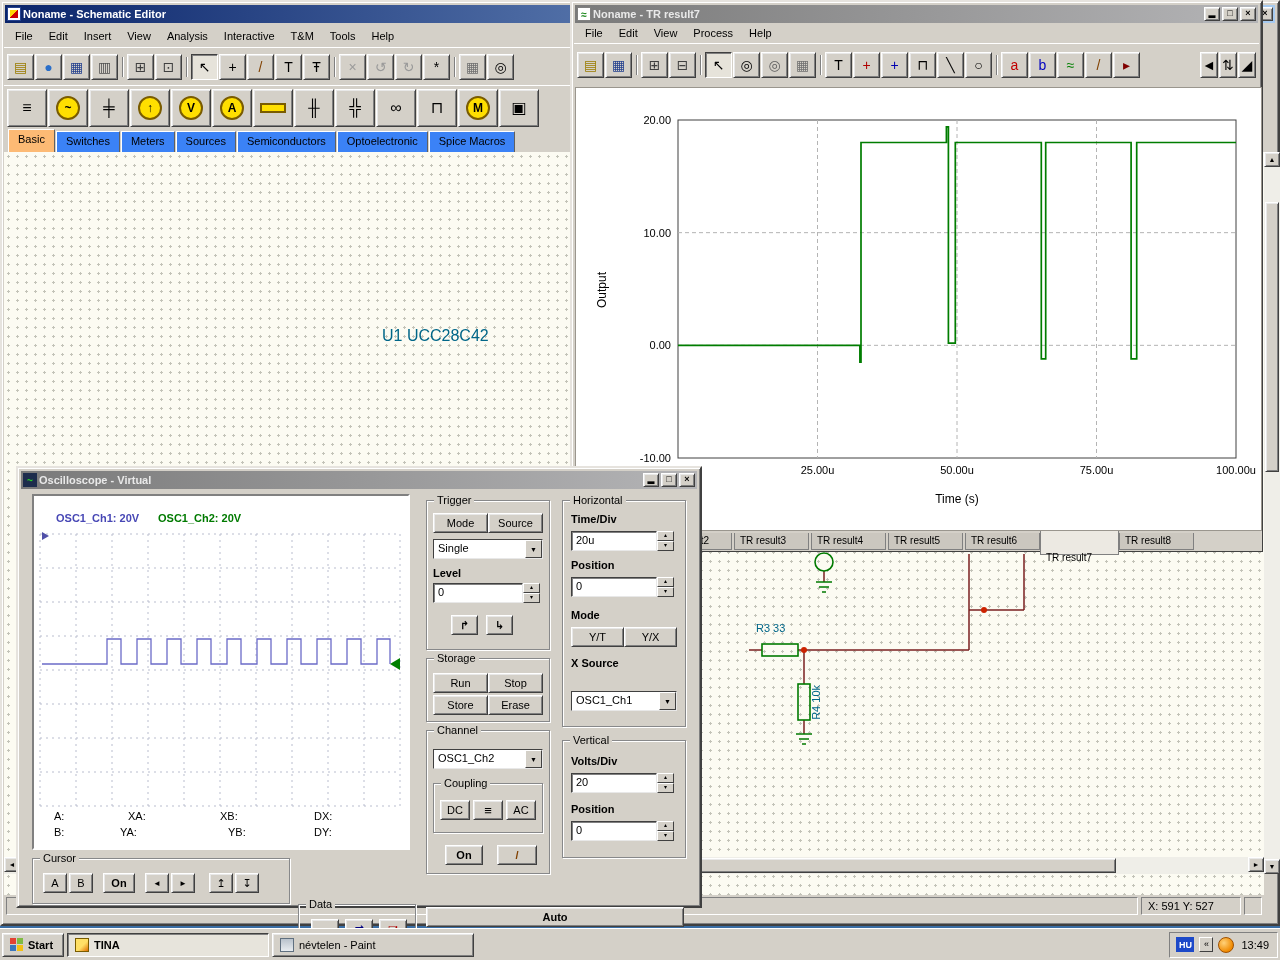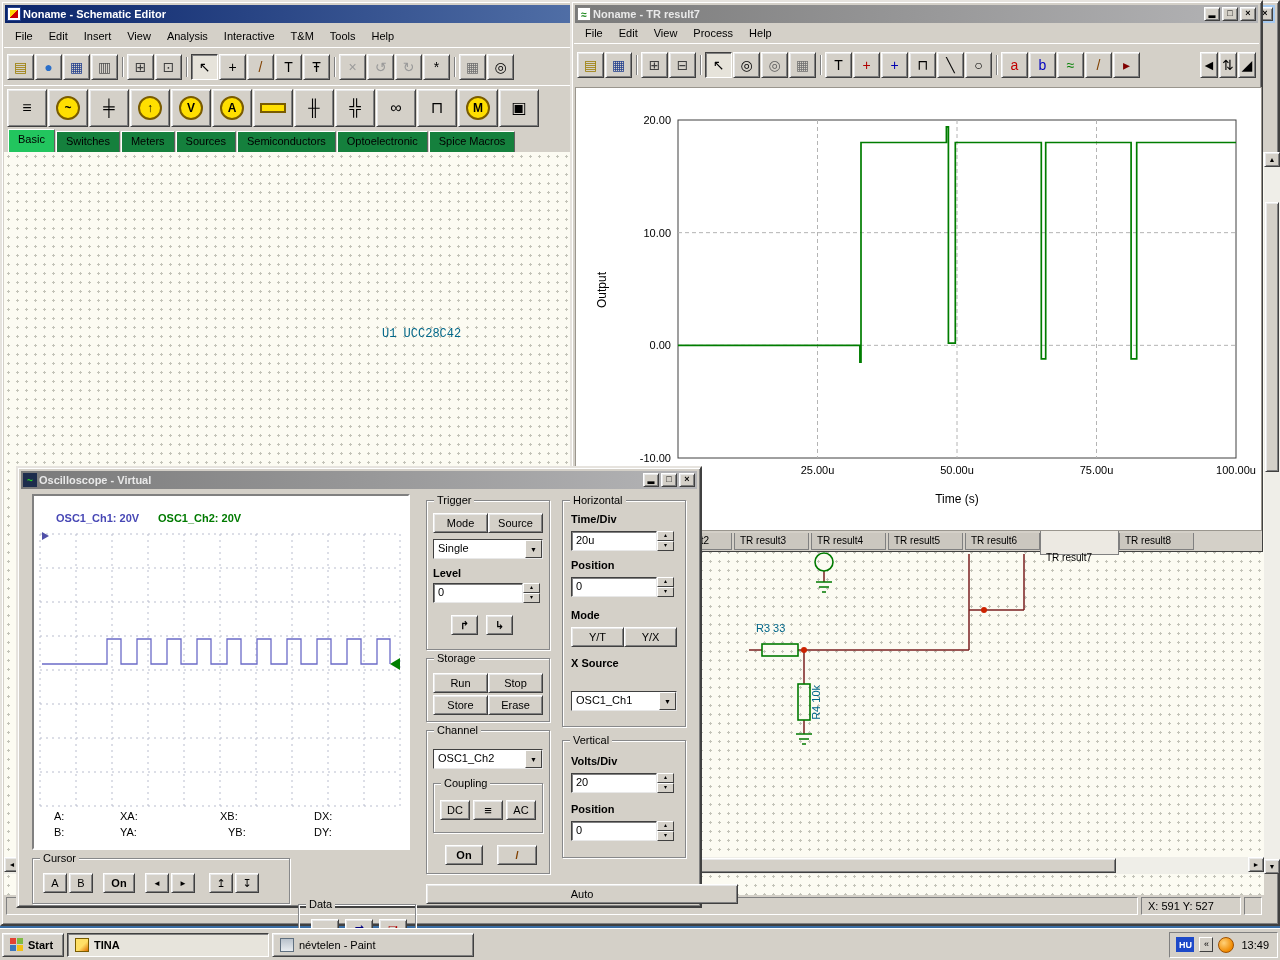--- a/index.html
+++ b/index.html
@@ -25,26 +25,26 @@
 .tbtn.big{width:40px;height:38px;font-size:16px;}
 .tbtn.small{width:18px;}
 .tbtn.pressed{border-color:#404040 #fff #fff #404040;box-shadow:inset 1px 1px 0 #808080;background:#e6e3da;}
 .tbtn.disabled{color:#9a9a9a;}
 .tsep{width:7px;height:24px;position:relative;}
 .tsep::after{content:"";position:absolute;left:3px;top:2px;bottom:2px;width:1px;background:#808080;box-shadow:1px 0 0 #fff;}
 .tspacer{flex:1;}
 .comp-circle{width:24px;height:24px;border-radius:50%;background:#ffdf00;border:2px solid #7a5c00;display:flex;align-items:center;justify-content:center;font-size:12px;font-weight:bold;color:#000;}
 .comp-rect{display:block;width:26px;height:10px;background:#ffdf00;border:2px solid #7a5c00;}
 .tabrow{position:absolute;display:flex;align-items:flex-end;padding-left:4px;}
-.ttab{height:21px;padding:3px 9px 2px;font-size:11px;background:#15803d;border:1px solid;border-color:#fff #606060 #808080 #fff;border-bottom:none;margin-right:1px;}
-.ttab.active{background:#22c55e;height:23px;}
+.ttab{height:21px;padding:3px 9px 2px;font-size:11px;background:#3b82f6;border:1px solid;border-color:#fff #606060 #808080 #fff;border-bottom:none;margin-right:1px;}
+.ttab.active{background:#fdba74;height:23px;}
 .canvas{position:absolute;background-color:#fcfbf2;background-image:radial-gradient(#c3c3b8 1px,transparent 1.2px);background-size:9px 9px;}
 .net-label{position:absolute;font-size:11px;color:var(--lbl,#006688);white-space:nowrap;}
 .net-label.rot{writing-mode:vertical-rl;transform:rotate(180deg);}
-.ic-label{position:absolute;font-size:12px;color:var(--lbl,#006688);font-family:Liberation Mono, monospace;}
+.ic-label{position:absolute;font-size:16px;color:var(--lbl,#006688);}
 .hscroll,.vscroll{position:absolute;background:#efeee8;}
 .sbtn{position:absolute;width:16px;height:15px;background:#d4d0c8;border:1px solid;border-color:#fff #404040 #404040 #fff;box-shadow:inset 1px 1px 0 #e8e8e8,inset -1px -1px 0 #808080;font-size:7px;line-height:13px;text-align:center;}
 .sthumb{position:absolute;background:#d4d0c8;border:1px solid;border-color:#fff #404040 #404040 #fff;box-shadow:inset 1px 1px 0 #e8e8e8,inset -1px -1px 0 #808080;}
 .statusbar{position:absolute;display:flex;gap:3px;padding:2px;background:#d4d0c8;}
 .spanel{border:1px solid;border-color:#808080 #fff #fff #808080;height:18px;font-size:11px;padding:2px 6px;white-space:nowrap;}
 .grp{position:absolute;border:1px solid #87888a;box-shadow:inset 1px 1px 0 #fff,1px 1px 0 #fff;}
 .grp-label{position:absolute;top:-7px;left:7px;background:#d4d0c8;padding:0 3px;font-size:11px;}
 .pbtn{position:absolute;height:20px;background:#d4d0c8;border:1px solid;border-color:#fff #404040 #404040 #fff;box-shadow:inset 1px 1px 0 #e8e8e8,inset -1px -1px 0 #808080;font-size:11px;display:flex;align-items:center;justify-content:center;white-space:nowrap;}
 .field{position:absolute;background:#fff;border:1px solid;border-color:#404040 #e8e8e8 #e8e8e8 #404040;box-shadow:inset 1px 1px 0 #808080;font-size:11px;padding:2px 4px;height:20px;}
 .dd{position:absolute;height:20px;display:flex;background:#fff;border:1px solid;border-color:#404040 #e8e8e8 #e8e8e8 #404040;gap:11px;}
@@ -407,21 +407,21 @@
           <line x1="6" y1="242" x2="366" y2="242" stroke="#b9bdce" stroke-dasharray="2,4"></line>
           <line x1="6" y1="276" x2="366" y2="276" stroke="#b9bdce" stroke-dasharray="2,4"></line>
           <line x1="6" y1="310" x2="366" y2="310" stroke="#b9bdce" stroke-dasharray="2,4"></line>
           <path d="M 8 168 H 73 V 143 H 87 V 168 H 103 V 143 H 117 V 168 H 133 V 143 H 147 V 168 H 163 V 143 H 177 V 168 H 193 V 143 H 207 V 168 H 223 V 143 H 237 V 168 H 253 V 143 H 267 V 168 H 283 V 143 H 297 V 168 H 313 V 143 H 327 V 168 H 343 V 143 H 356 V 168 H 356" fill="none" stroke="#6b6bc8" stroke-width="1.3"></path>
           <polygon points="366,162 366,174 356,168" fill="#008000"></polygon>
           <polygon points="8,36 8,44 15,40" fill="#5050a8"></polygon>
         </svg>
       <span class="ch-label" style="left: 22px; top: 16px; color: rgb(71, 71, 181);" id="ch1-label">OSC1_Ch1: 20V</span>
       <span class="ch-label" style="left: 124px; top: 16px; color: rgb(0, 122, 0);" id="ch2-label">OSC1_Ch2: 20V</span>
       <span class="ro" style="left:20px;top:314px;">A:</span>
-      <span class="ro" style="left:86px;top:314px;">XA:</span>
+      <span class="ro" style="left:94px;top:314px;">XA:</span>
       <span class="ro" style="left:186px;top:314px;">XB:</span>
       <span class="ro" style="left:280px;top:314px;">DX:</span>
       <span class="ro" style="left:20px;top:330px;">B:</span>
       <span class="ro" style="left:86px;top:330px;">YA:</span>
       <span class="ro" style="left:194px;top:330px;">YB:</span>
       <span class="ro" style="left:280px;top:330px;">DY:</span>
     </div>
 
     <div class="grp" style="left:408px;top:32px;width:124px;height:150px;">
       <span class="grp-label">Trigger</span>
@@ -516,21 +516,21 @@
       <div class="pbtn" style="left:202px;top:14px;width:24px;">↧</div>
     </div>
 
     <div class="grp" id="data-grp" style="left:280px;top:390px;width:118px;height:46px;margin-top:46px;">
       <span class="grp-label">Data</span>
     <div class="pbtn" style="left: 12px; top: 14px; width: 28px; color: rgb(0, 96, 0); font-weight: bold;">→</div>
         <div class="pbtn" style="left: 46px; top: 14px; width: 28px; color: rgb(0, 0, 128); font-weight: bold;">⇉</div>
         <div class="pbtn" style="left: 80px; top: 14px; width: 28px; color: rgb(176, 0, 0); font-weight: bold;">◪</div>
       </div>
 
-    <div class="pbtn" style="left:408px;top:416px;width:312px;font-weight:normal;">Auto</div>
+    <div class="pbtn" style="left:408px;top:439px;width:258px;font-weight:bold;">Auto</div>
   </div>
 
   <div id="taskbar">
     <div class="task" style="width:62px;">
       <span class="winflag">
           <i class="f1"></i>
           <i class="f2"></i>
           <i class="f3"></i>
           <i class="f4"></i>
         </span>

